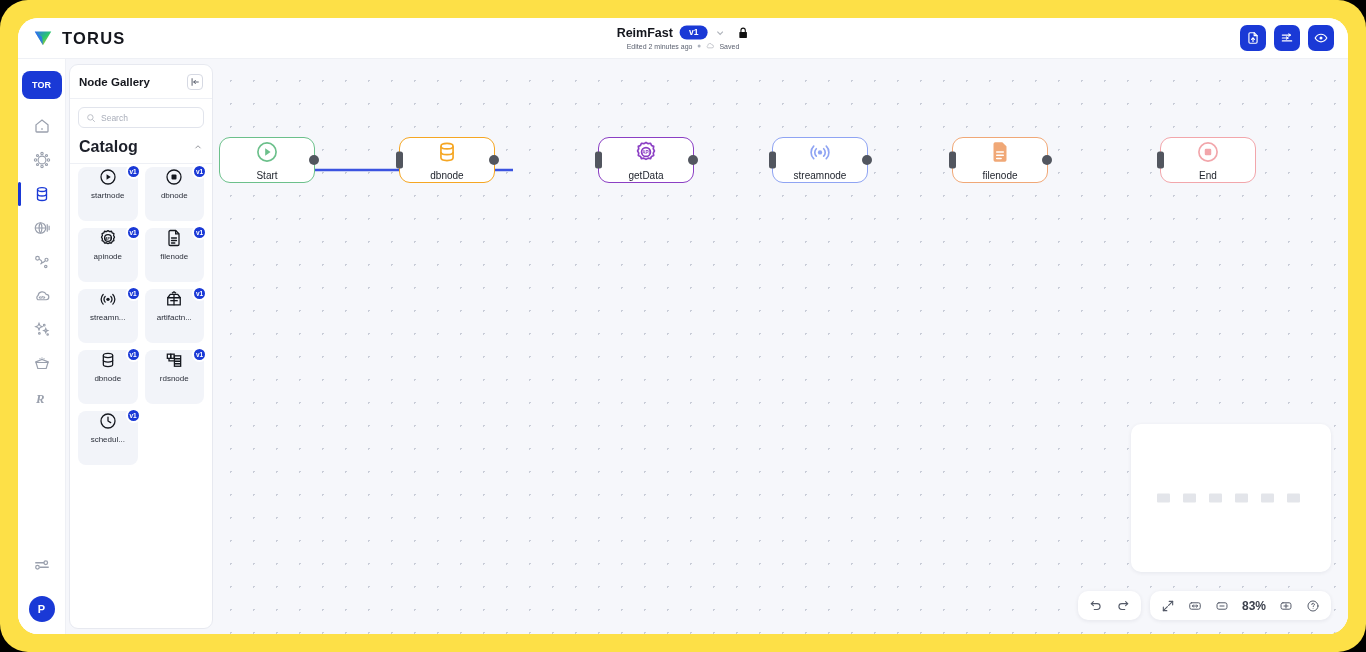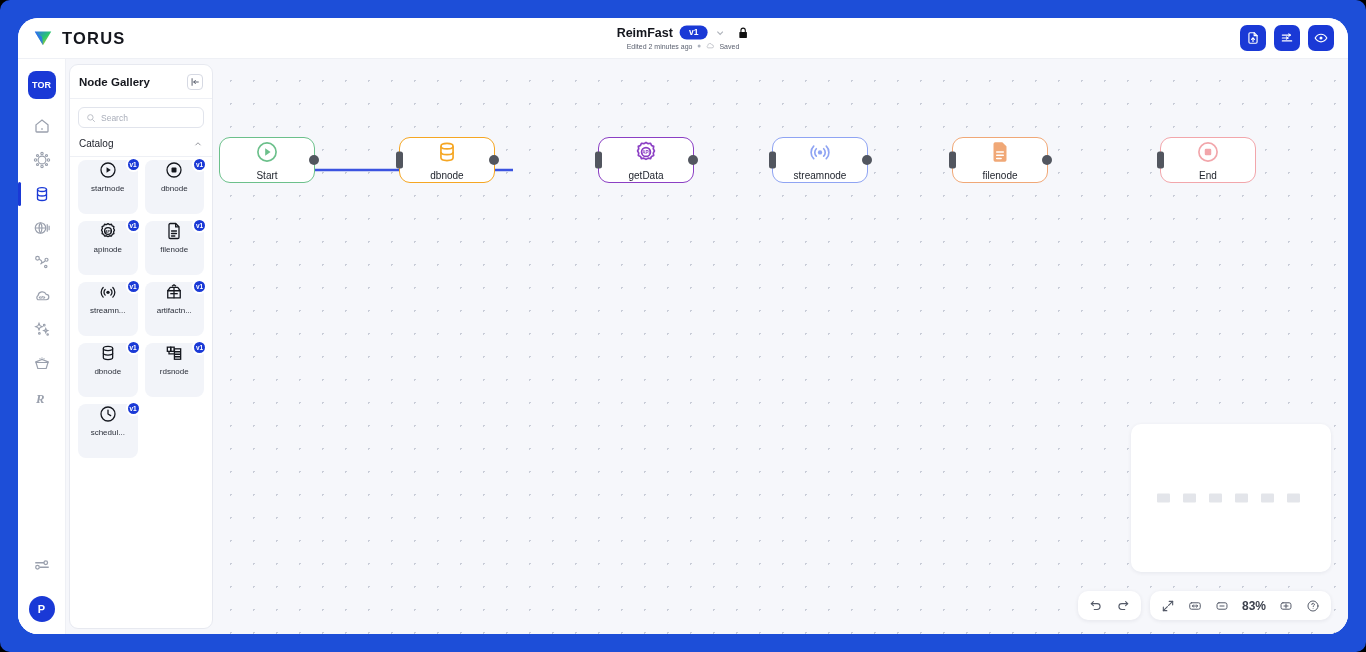--- a/index.html
+++ b/index.html
@@ -4,22 +4,22 @@
 <style>
   * { box-sizing: border-box; margin: 0; padding: 0; }
   html, body {
     width: 1366px; height: 652px;
     background: #000;
     font-family: "Liberation Sans", sans-serif;
     overflow: hidden;
   }
   .device {
     position: absolute; inset: 0;
-    background: #1d4ed8;
-    border-radius: 10px;
+    background: #fde047;
+    border-radius: 28px;
   }
   .app {
     position: absolute;
     left: 18px; top: 18px; right: 18px; bottom: 18px;
     background: #ffffff;
     border-radius: 20px;
     overflow: hidden;
     display: flex; flex-direction: column;
   }
 
@@ -75,21 +75,21 @@
   
   .rail {
     width: 48px; flex: 0 0 48px;
     background: #ffffff;
     display: flex; flex-direction: column; align-items: center;
     padding-top: 12px; padding-bottom: 12px;
     position: relative;
     border-right: 1px solid #eef0f5;
   }
   .rail-logo {
-    width: 28px; height: 28px; border-radius: 8px;
+    width: 40px; height: 28px; border-radius: 8px;
     background: #1a39d6; color: #fff;
     font-size: 9px; font-weight: 700;
     display: flex; align-items: center; justify-content: center;
     margin-bottom: 10px; cursor: pointer;
   }
   .rail-item {
     width: 40px; height: 34px;
     display: flex; align-items: center; justify-content: center;
     position: relative; cursor: pointer;
   }
@@ -145,21 +145,21 @@
     font-size: 8.5px; font-family: inherit; color: #2b2f3a;
     background: transparent;
   }
   .searchbox input::placeholder { color: #a9aeba; }
   .gal-scroll { overflow: hidden; flex: 1; padding-bottom: 6px; }
   .section-head {
     display: flex; align-items: center;
     padding: 8px 9px 7px;
     cursor: pointer;
   }
-  .section-name { font-size: 10px; font-weight: 400; color: #1c1f29; }
+  .section-name { font-size: 16px; font-weight: 700; color: #1c1f29; }
   .section-head svg { margin-left: auto; width: 10px; height: 10px; opacity: .6; }
   .sec-div { height: 1px; background: #eef0f5; margin: 0 0px; }
   .node-grid {
     display: grid; grid-template-columns: 1fr 1fr;
     gap: 7px; padding: 3px 8px 0;
   }
   .node-card {
     position: relative;
     background: #f2f4f9;
     border-radius: 8px;

